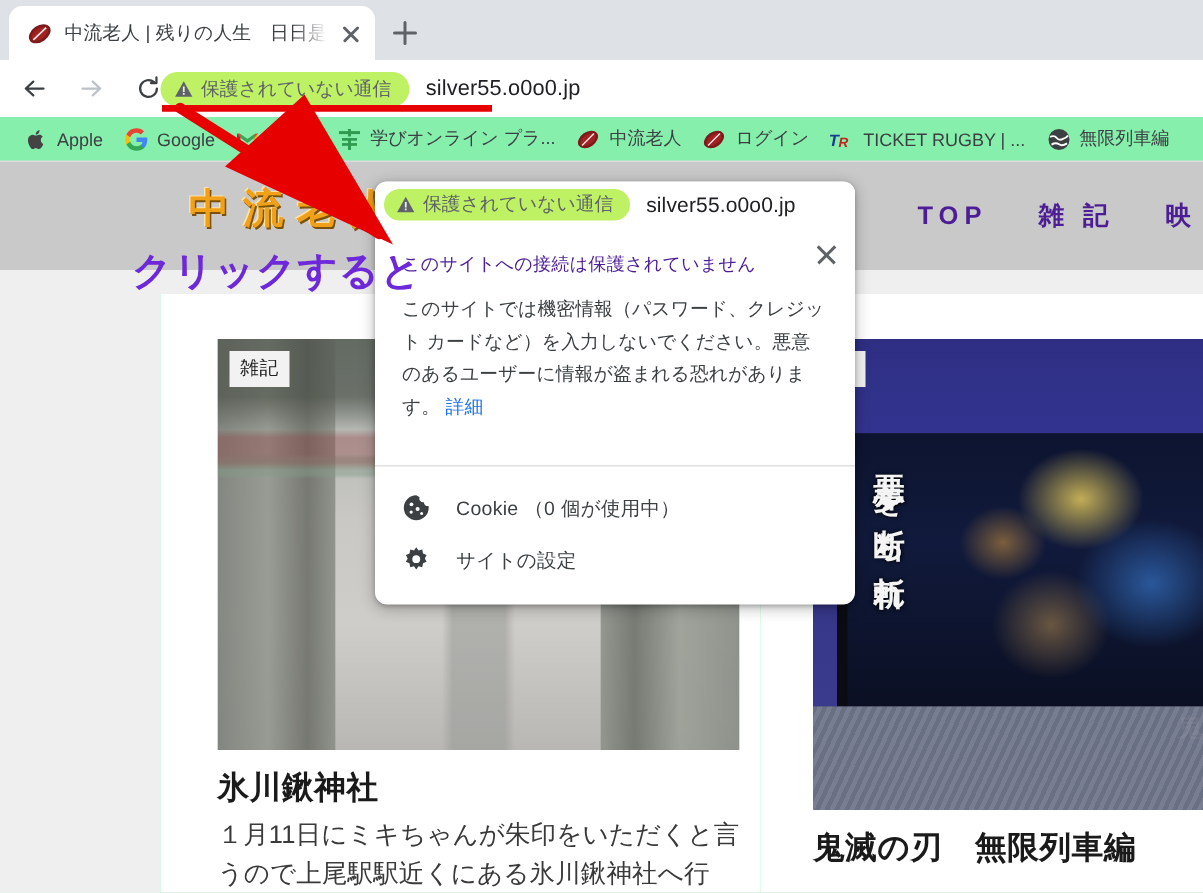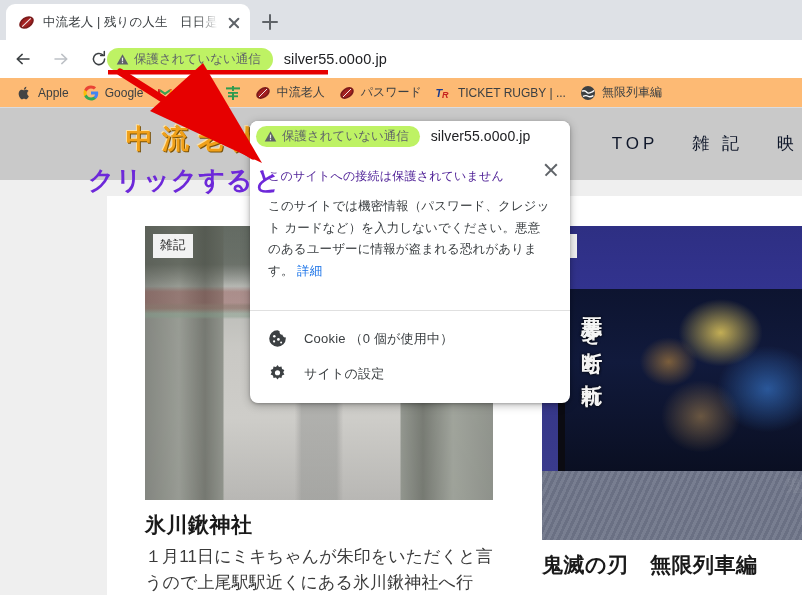--- a/index.html
+++ b/index.html
@@ -103,21 +103,21 @@
   }
   .url-text {
     font-size: 14.5px; color: #202124; margin-left: 11px;
     white-space: nowrap; letter-spacing: .1px;
   }
 
   
   .bookmarks {
     position: absolute; top: 78px; left: 0;
     width: 802px; height: 30px;
-    background: #fdba74;
+    background: #86efac;
     display: flex; align-items: center;
     padding-left: 9px;
     border-bottom: 1px solid #dadce0;
     overflow: hidden;
   }
   .bm {
     display: flex; align-items: center; gap: 6px;
     padding: 3px 7px; border-radius: 4px;
     cursor: pointer; white-space: nowrap;
     flex: 0 0 auto;
@@ -145,22 +145,22 @@
     letter-spacing: 9px;
     text-shadow: 1px 1px 0 #7a5208, -1px -1px 0 #fde2a6;
     white-space: nowrap;
   }
   .site-nav {
     position: absolute; right: 0; top: 24px;
     display: flex; align-items: center; gap: 34px;
     padding-right: 4px;
   }
   .site-nav a {
-    font-size: 17px; color: #0f172a; text-decoration: none;
-    letter-spacing: 4px; white-space: nowrap; font-weight: 400;
+    font-size: 17px; color: #4c1d95; text-decoration: none;
+    letter-spacing: 4px; white-space: nowrap; font-weight: 700;
   }
   .content-wrap {
     position: absolute; left: 107px; top: 88px;
     width: 695px; height: 399px;
     background: #86efac;
   }
   .cards {
     position: absolute; left: 0; top: 0;
     width: 695px; height: 399px;
     display: flex; gap: 0;
@@ -420,20 +420,21 @@
     <div class="bm">
       <span class="bm-ico">
         <svg viewBox="0 0 16 16" width="16" height="16">
           <rect x="1" y="2.4" width="14" height="2" fill="#2e9b4f"></rect>
           <rect x="7" y="1" width="2" height="5" fill="#2e9b4f"></rect>
           <rect x="3" y="7" width="10" height="1.8" fill="#2e9b4f"></rect>
           <rect x="3" y="10.4" width="10" height="1.8" fill="#2e9b4f"></rect>
           <rect x="7" y="7" width="2" height="8" fill="#2e9b4f"></rect>
         </svg>
       </span>
+      <span class="bm-label">学びオンライン プラ...</span>
     </div>
 
     <div class="bm">
       <span class="bm-ico">
         <svg viewBox="0 0 16 16" width="16" height="16">
           <ellipse cx="8" cy="8" rx="7.4" ry="5" transform="rotate(-35 8 8)" fill="#7b1b1b"></ellipse>
           <ellipse cx="8" cy="8" rx="5.7" ry="3.3" transform="rotate(-35 8 8)" fill="#a32020"></ellipse>
           <path d="M4 12 L12 4" stroke="#f2e6e6" stroke-width="1" fill="none"></path>
         </svg>
       </span>
@@ -441,21 +442,21 @@
     </div>
 
     <div class="bm">
       <span class="bm-ico">
         <svg viewBox="0 0 16 16" width="16" height="16">
           <ellipse cx="8" cy="8" rx="7.4" ry="5" transform="rotate(-35 8 8)" fill="#7b1b1b"></ellipse>
           <ellipse cx="8" cy="8" rx="5.7" ry="3.3" transform="rotate(-35 8 8)" fill="#a32020"></ellipse>
           <path d="M4 12 L12 4" stroke="#f2e6e6" stroke-width="1" fill="none"></path>
         </svg>
       </span>
-      <span class="bm-label">パスワード</span>
+      <span class="bm-label">ログイン</span>
     </div>
 
     <div class="bm">
       <span class="bm-ico">
         <svg viewBox="0 0 16 16" width="16" height="16">
           <text x="-0.5" y="12" font-family="Liberation Sans, sans-serif" font-size="11" font-weight="bold" font-style="italic" fill="#1a3b8f">T</text>
           <text x="6" y="13" font-family="Liberation Sans, sans-serif" font-size="9" font-weight="bold" font-style="italic" fill="#c5221f">R</text>
         </svg>
       </span>
       <span class="bm-label">TICKET RUGBY | ...</span>

